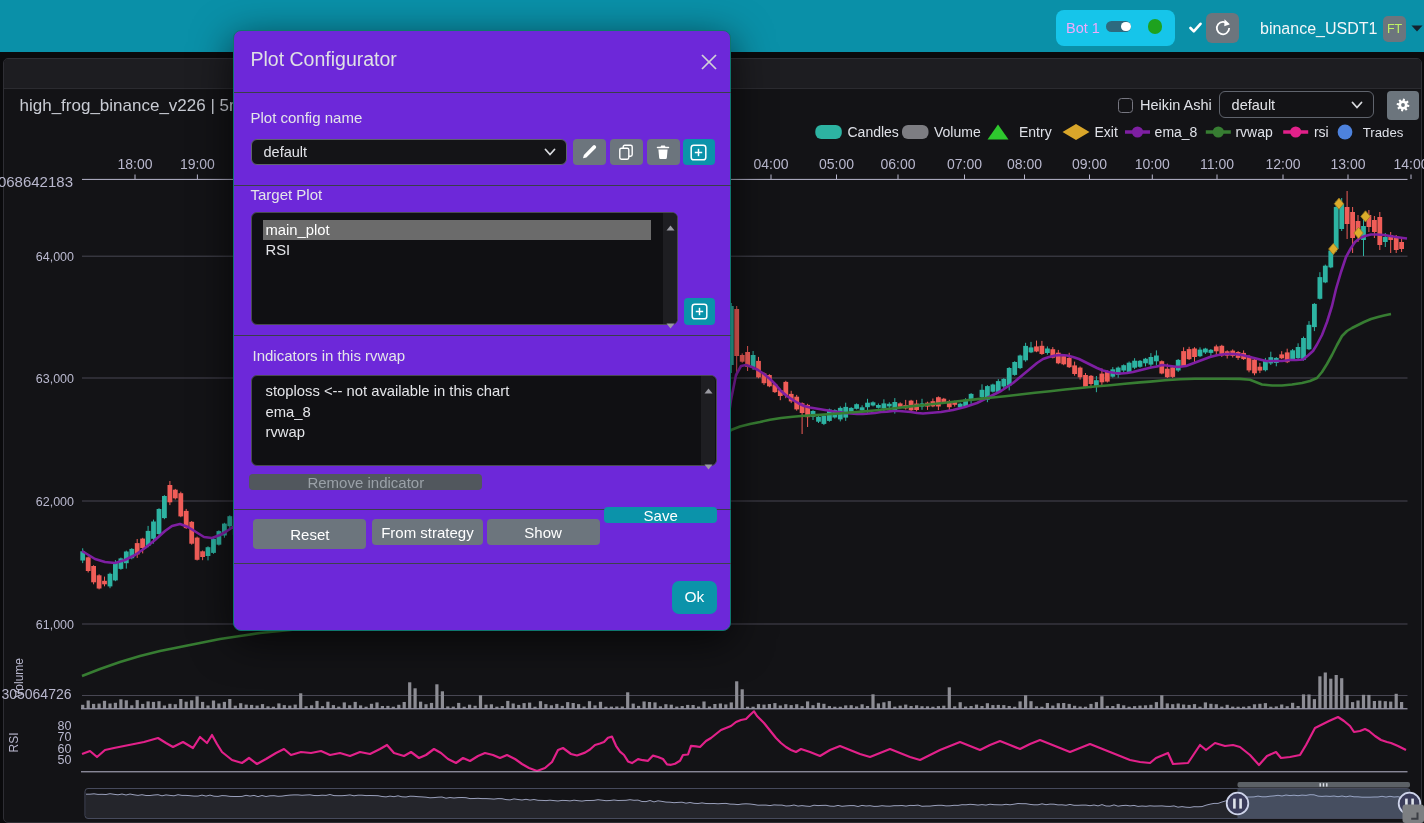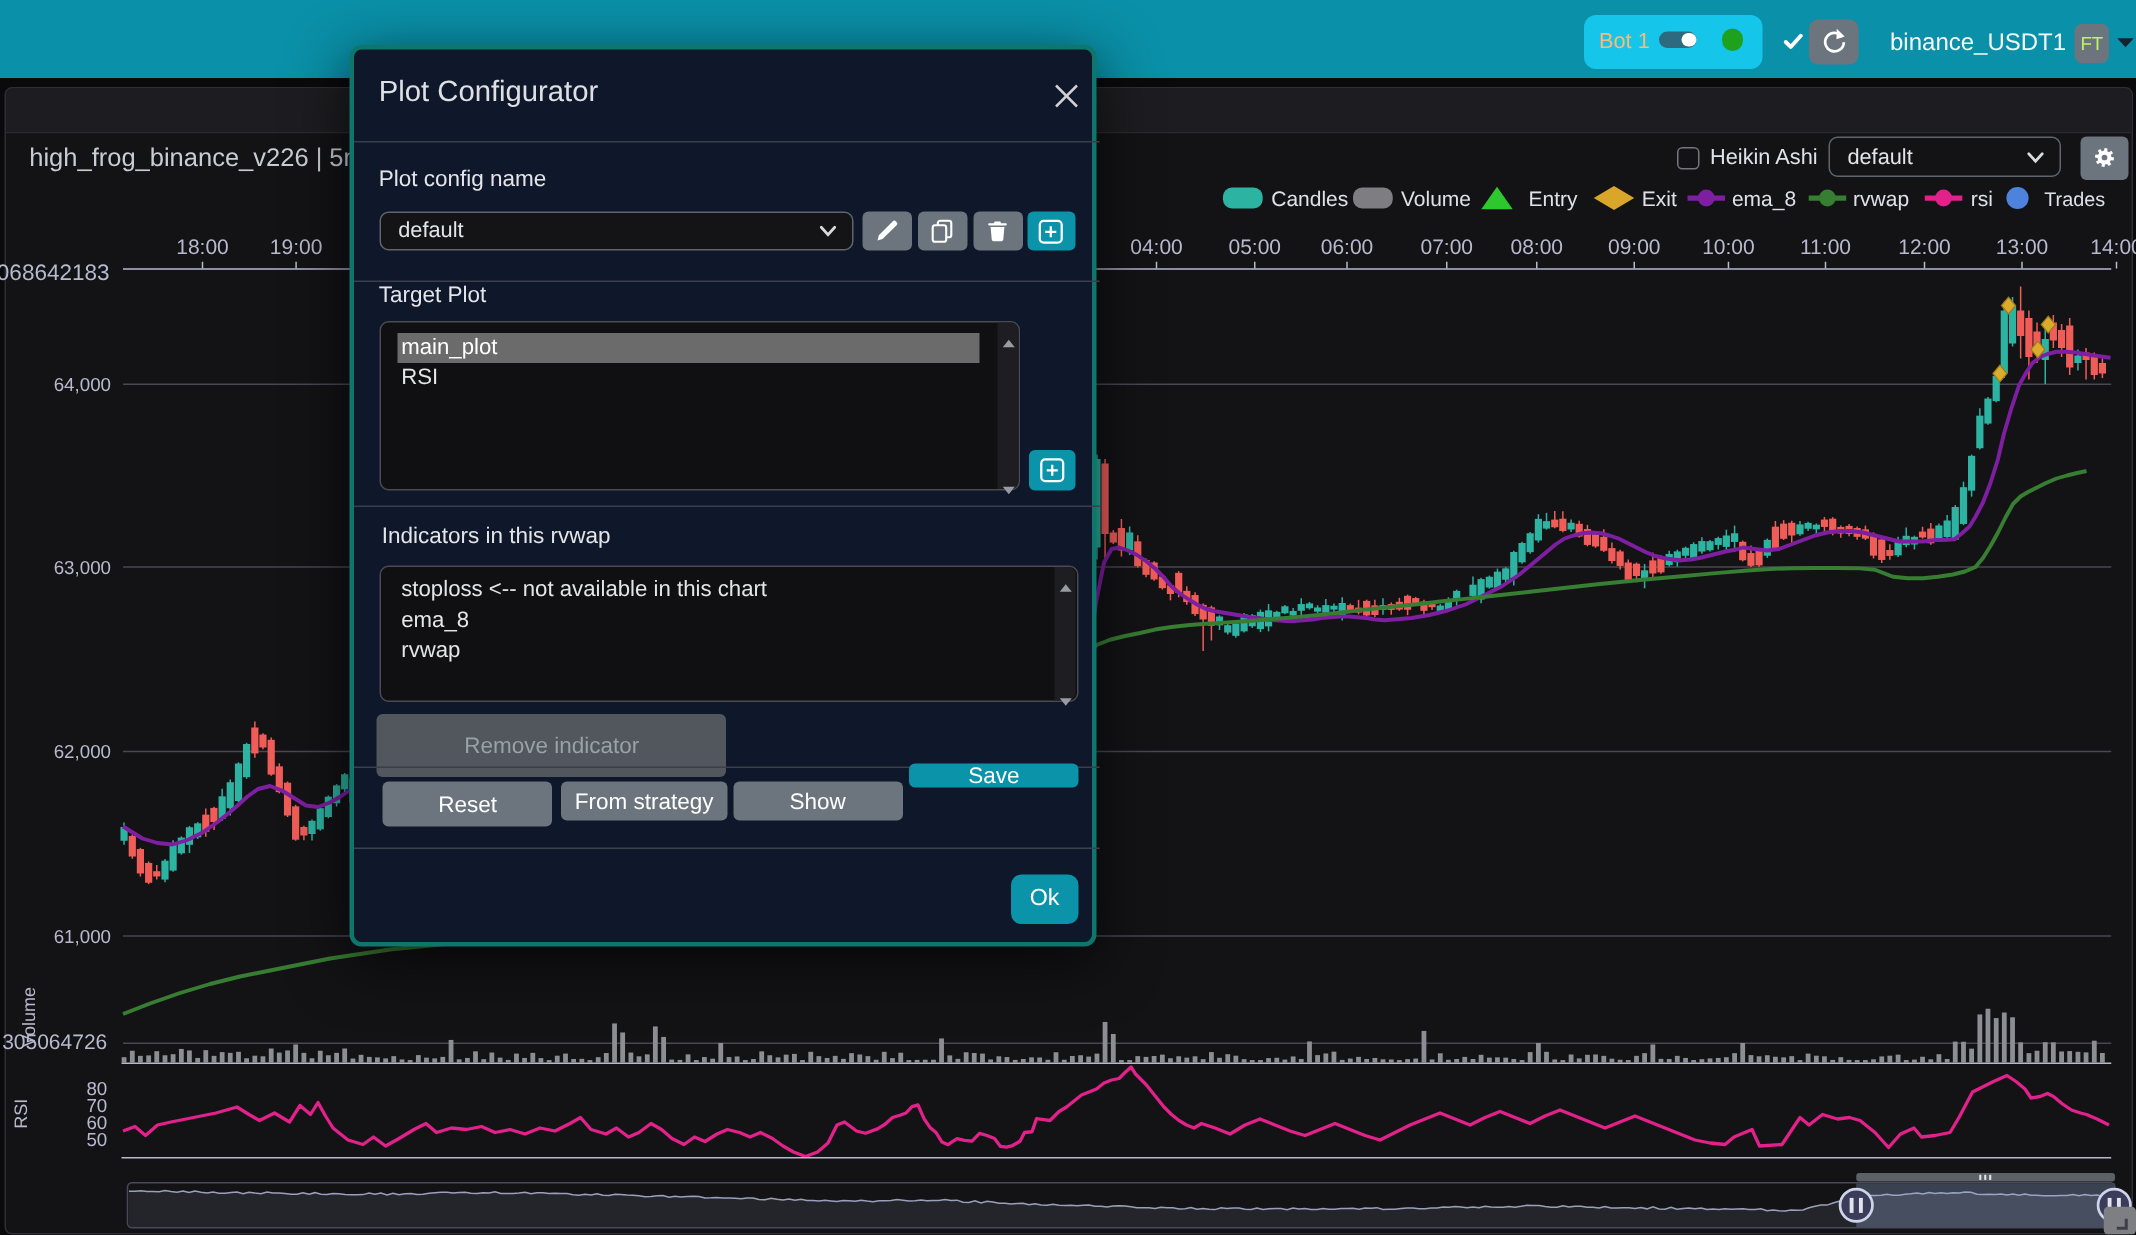--- a/index.html
+++ b/index.html
@@ -839,40 +839,40 @@
   </div>
 <div class="abs btn" style="left:1387.3px;top:90.8px;width:32px;height:29px;background:#6c757d">
     <svg width="14" height="14" viewBox="-7 -7 14 14">
       <path d="M0.00 -6.40 L2.03 -6.07 L1.76 -4.25 L3.01 -3.47 L4.53 -4.53 L5.73 -2.86 L4.25 -1.76 L4.59 -0.32 L6.40 0.00 L6.07 2.03 L4.25 1.76 L3.47 3.01 L4.53 4.53 L2.86 5.73 L1.76 4.25 L0.32 4.59 L0.00 6.40 L-2.03 6.07 L-1.76 4.25 L-3.01 3.47 L-4.53 4.53 L-5.73 2.86 L-4.25 1.76 L-4.59 0.32 L-6.40 0.00 L-6.07 -2.03 L-4.25 -1.76 L-3.47 -3.01 L-4.53 -4.53 L-2.86 -5.73 L-1.76 -4.25 L-0.32 -4.59 Z" fill="#fff"></path>
       <circle cx="0" cy="0" r="1.9" fill="#6c757d"></circle>
     </svg>
   </div>
 
 <div class="abs" style="left:0;top:0;width:1424px;height:52px;background:#0a90a8"></div>
 <div class="abs" style="left:1056px;top:9.5px;width:118.5px;height:36px;background:#16c5ea;border-radius:8px"></div>
-<div class="abs" style="left:1066px;top:20px;font-size:14.5px;color:#fdba74">Bot 1</div>
+<div class="abs" style="left:1066px;top:20px;font-size:14.5px;color:#f0abfc">Bot 1</div>
 <div class="abs" style="left:1106.4px;top:20.6px;width:24.3px;height:11.2px;background:#2d6a7f;border-radius:6px"></div>
 <div class="abs" style="left:1121.4px;top:21.6px;width:9.2px;height:9.2px;background:#fff;border-radius:50%"></div>
 <div class="abs" style="left:1147.6px;top:19.2px;width:14.8px;height:14.8px;background:#1ea21e;border-radius:50%"></div>
 <svg class="abs" style="left:1189px;top:22px" width="13" height="11" viewBox="0 0 13 11">
     <polyline points="1.5,6 4.8,9.3 11.5,1.8" fill="none" stroke="#fff" stroke-width="2.6" stroke-linecap="round" stroke-linejoin="round"></polyline>
   </svg>
 <div class="abs btn" style="left:1206.4px;top:13px;width:33px;height:29.8px;background:#6c757d;border-radius:6px">
     <svg width="20" height="20" viewBox="0 0 20 20">
       <path d="M15.2 6.7 a6.2 6.2 0 1 0 1.0 3.4" fill="none" stroke="#fff" stroke-width="1.8"></path>
       <path d="M11.5 1.2 L16.8 6.3 L11.3 8.2 Z" fill="#fff"></path>
     </svg>
   </div>
 <div class="abs" style="left:1260px;top:20px;font-size:16px;color:#f4f6f8">binance_USDT1</div>
 <div class="abs" style="left:1382.7px;top:16.4px;width:23.8px;height:25.3px;background:#6c757d;border-radius:5px;display:flex;align-items:center;justify-content:center;font-size:12.5px;color:#bef264">FT</div>
 <svg class="abs" style="left:1411px;top:25px" width="12" height="7" viewBox="0 0 12 7">
     <path d="M0.5 0.5 L11.5 0.5 L6 6.5 Z" fill="#14222e"></path>
   </svg>
 
-<div class="abs" style="left:233px;top:30px;width:498px;height:600.5px;background:#0f172a;border:3px solid #0f766e;border-radius:8px;box-shadow:0 10px 40px rgba(0,0,0,0.65)">
+<div class="abs" style="left:233px;top:30px;width:498px;height:600.5px;background:#6d28d9;border:1px solid #0f766e;border-radius:8px;box-shadow:0 10px 40px rgba(0,0,0,0.65)">
   <div class="abs" style="left:16.5px;top:17px;font-size:19.5px;color:#dfe0e4">Plot Configurator</div>
   <div class="abs" style="left:466px;top:22px;width:18px;height:18px"><svg width="18" height="18" viewBox="0 0 18 18">
         <line x1="2" y1="2" x2="16" y2="16" stroke="#d2d2d6" stroke-width="1.7"></line>
         <line x1="16" y1="2" x2="2" y2="16" stroke="#d2d2d6" stroke-width="1.7"></line>
       </svg></div>
   <div class="abs" style="left:0;top:60.5px;width:497px;height:1px;background:#3a3f49"></div>
 
   <div class="abs" style="left:16.5px;top:78px;font-size:15px;color:#e4e5e9">Plot config name</div>
   <div class="abs" style="left:16.5px;top:108px;width:316.5px;height:26px;border:1px solid #60646d;border-radius:6px;background:#141417;display:flex;align-items:center;justify-content:space-between;padding:0 9px 0 12px">
       <span style="font-size:14.5px;color:#e3e4e9">default</span>
@@ -935,21 +935,21 @@
   <div class="abs" style="left:31.5px;top:372.6px;font-size:14.8px;color:#e4e5e9">ema_8</div>
   <div class="abs" style="left:31.5px;top:392.9px;font-size:14.8px;color:#e4e5e9">rvwap</div>
   <div class="abs" style="left:467px;top:345px;width:14px;height:89.3px;background:#1e1e22;border-radius:0 5px 5px 0"></div>
   <div class="abs" style="left:469.5px;top:348.5px"><svg width="9" height="6" viewBox="0 0 9 6">
         <path d="M4.5 0.5 L8.5 5.5 L0.5 5.5 Z" fill="#9a9aa2"></path>
       </svg></div>
   <div class="abs" style="left:469.5px;top:424.5px"><svg width="9" height="6" viewBox="0 0 9 6">
         <path d="M4.5 5.5 L8.5 0.5 L0.5 0.5 Z" fill="#9a9aa2"></path>
       </svg></div>
 
-  <div class="abs btn" style="left:15.3px;top:443px;width:233px;height:42px;background:#51575d;color:#9aa1a8">Remove indicator</div>
+  <div class="abs btn" style="left:15.3px;top:443px;width:233px;height:16px;background:#51575d;color:#9aa1a8">Remove indicator</div>
 
   <div class="abs" style="left:0;top:477.5px;width:497px;height:1px;background:#3a3f49"></div>
 
   <div class="abs btn" style="left:19.3px;top:488px;width:113px;height:30px;background:#6c757d">Reset</div>
   <div class="abs btn" style="left:137.8px;top:488px;width:111.2px;height:26.3px;background:#6c757d">From strategy</div>
   <div class="abs btn" style="left:252.6px;top:488px;width:113px;height:26.3px;background:#6c757d">Show</div>
   <div class="abs btn" style="left:370.3px;top:476px;width:112.7px;height:16px;background:#0b93aa">Save</div>
 
   <div class="abs" style="left:0;top:532px;width:497px;height:1px;background:#3d434c"></div>
   <div class="abs btn" style="left:437.7px;top:549.5px;width:45.3px;height:33.3px;background:#0b93aa;border-radius:7px;font-size:15.5px">Ok</div>

